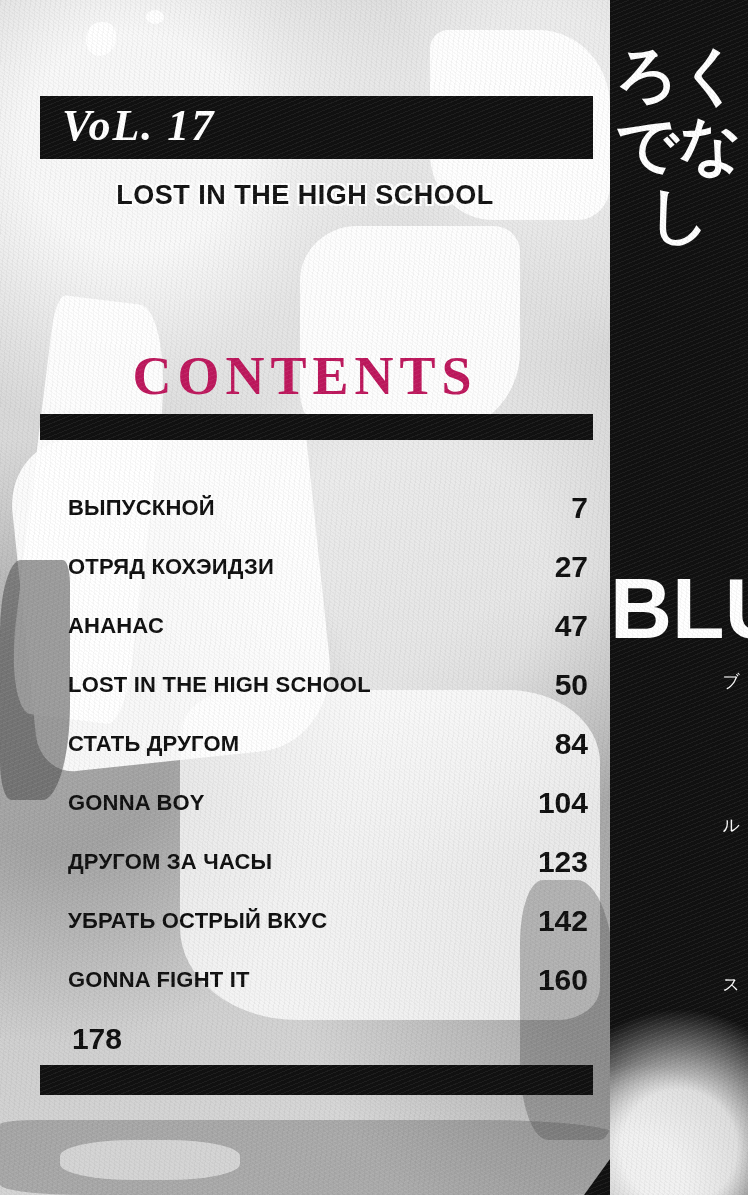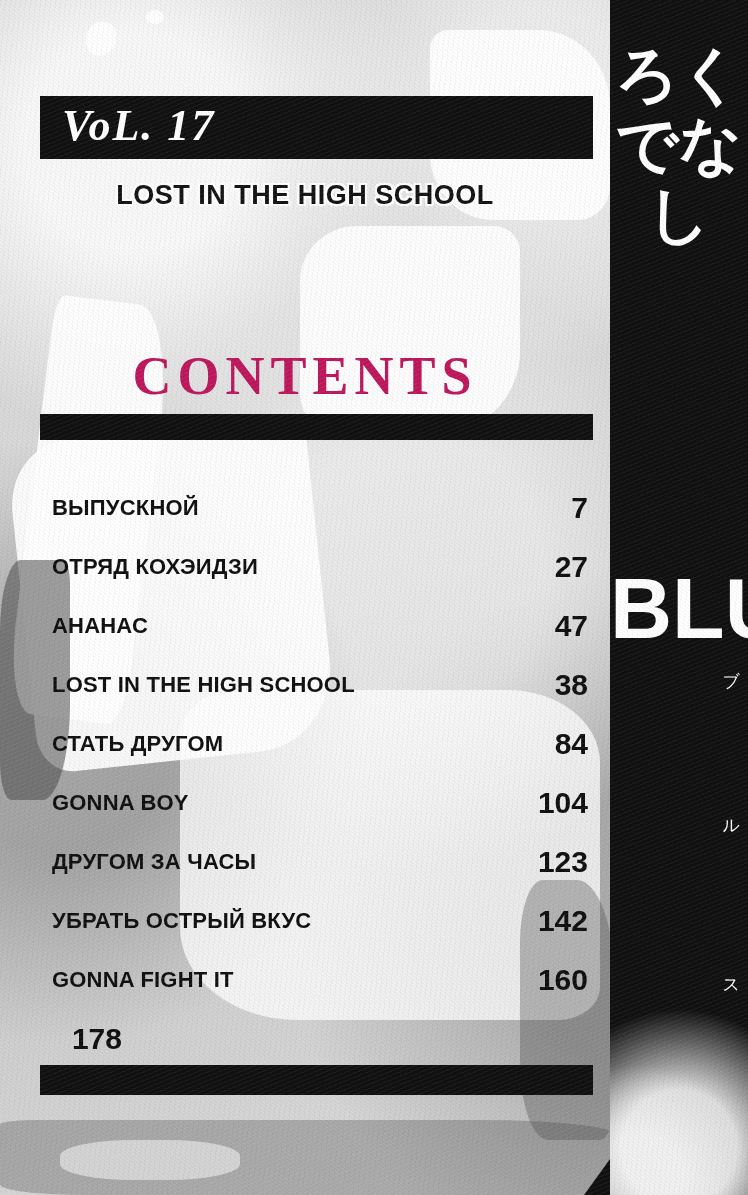--- a/index.html
+++ b/index.html
@@ -143,20 +143,21 @@
     align-items: center;
     justify-content: space-between;
   }
   .toc-title {
     font-family: "Liberation Sans", sans-serif;
     font-weight: bold;
     font-size: 22px;
     color: #101010;
     letter-spacing: 0.2px;
     white-space: nowrap;
+    margin-left: 16px;
   }
   .toc-page {
     font-family: "Liberation Sans", sans-serif;
     font-weight: bold;
     font-size: 30px;
     color: #101010;
     min-width: 70px;
     text-align: right;
   }
 
@@ -260,21 +261,21 @@
       <div class="toc-row">
         <span class="toc-title">ОТРЯД КОХЭИДЗИ</span>
         <span class="toc-page">27</span>
       </div>
       <div class="toc-row">
         <span class="toc-title">АНАНАС</span>
         <span class="toc-page">47</span>
       </div>
       <div class="toc-row">
         <span class="toc-title">LOST IN THE HIGH SCHOOL</span>
-        <span class="toc-page">38</span>
+        <span class="toc-page">50</span>
       </div>
       <div class="toc-row">
         <span class="toc-title">СТАТЬ ДРУГОМ</span>
         <span class="toc-page">84</span>
       </div>
       <div class="toc-row">
         <span class="toc-title">GONNA BOY</span>
         <span class="toc-page">104</span>
       </div>
       <div class="toc-row">

